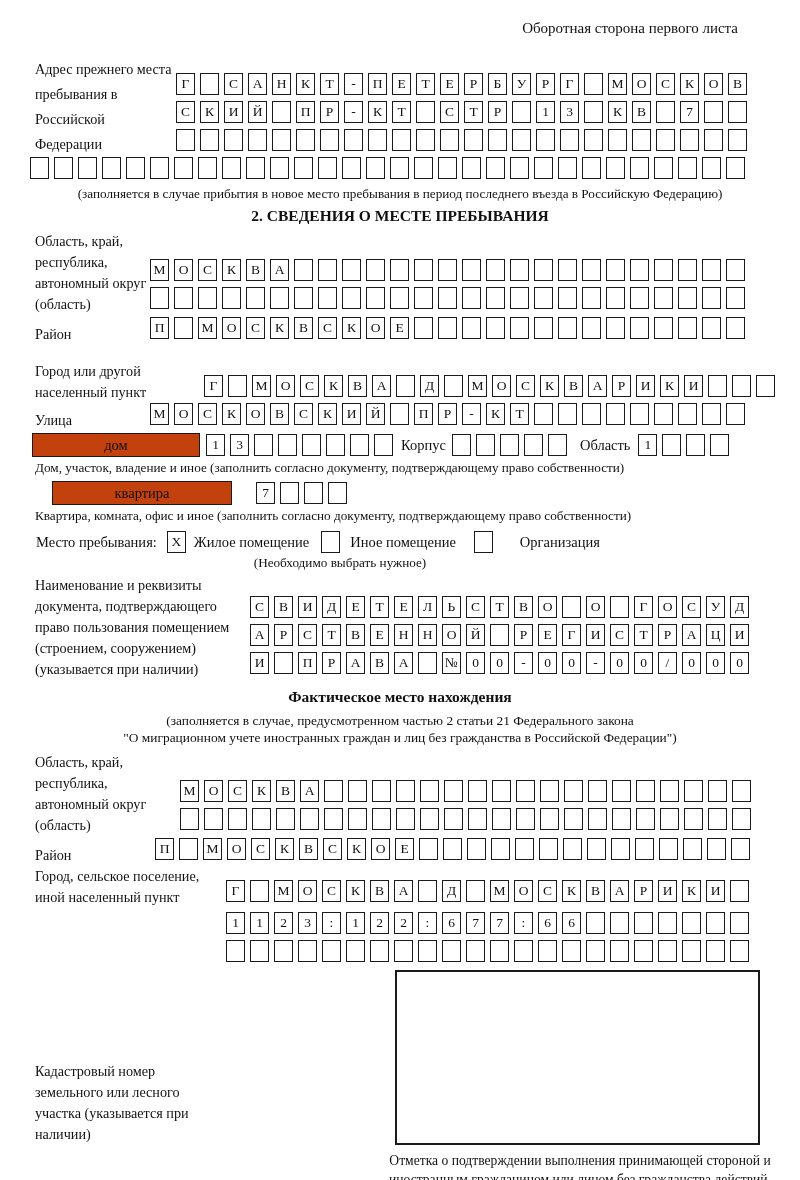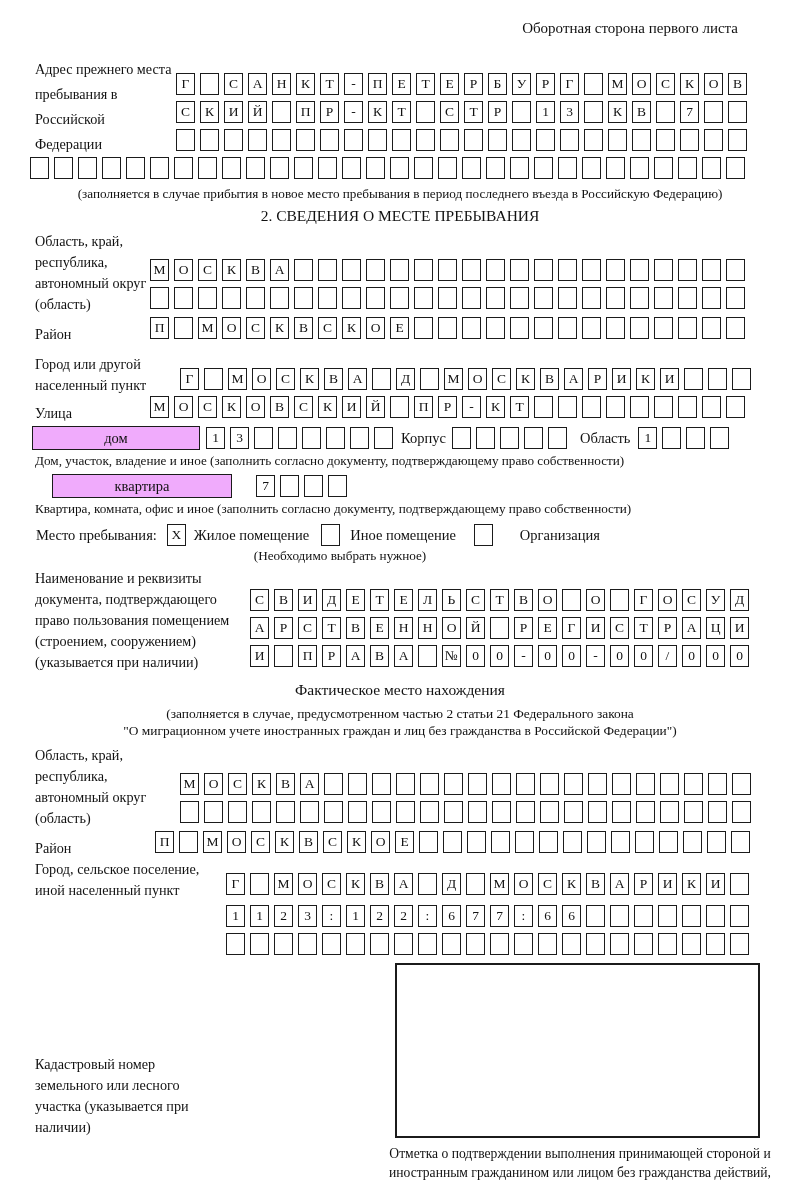--- a/index.html
+++ b/index.html
@@ -14,25 +14,25 @@
   .rows{display:flex;flex-direction:column;flex:none;}
   .boxrow{display:flex;flex:none;margin-bottom:6px;}
   .cbox{
     display:inline-flex;align-items:center;justify-content:center;
     width:19px;height:22px;box-sizing:border-box;border:1.8px solid #1b1b1b;
     margin-right:5px;font-size:13.5px;flex:none;background:#fff;
   }
   .widebox{
     display:flex;align-items:center;justify-content:center;
     height:24px;box-sizing:border-box;border:1.8px solid #1b1b1b;
-    font-size:14.5px;flex:none;background:#f0abfc;
+    font-size:14.5px;flex:none;background:#c2410c;
   }
   .foot{font-size:13.2px;line-height:17px;}
   .center{text-align:center;}
-  .sect-title{font-weight:normal;font-size:15.5px;text-align:center;}
+  .sect-title{font-weight:bold;font-size:15.5px;text-align:center;}
   .inline-lbl{font-size:14.5px;line-height:24px;flex:none;}
   .stamp-box{box-sizing:border-box;border:2px solid #1b1b1b;background:#fff;flex:none;}
 </style>
 </head>
 <body>
 
 <div class="page">
 
   <div class="hdr-note">Оборотная сторона первого листа</div>
 
@@ -239,21 +239,21 @@
         <span class="cbox"></span>
         <span class="cbox"></span>
         <span class="cbox"></span>
         <span class="cbox"></span>
         <span class="cbox"></span>
         <span class="cbox"></span>
         <span class="cbox"></span>
       </div>
   </div>
 
-  <div class="frow" style="margin:9px 0 0 35px;">
+  <div class="frow" style="margin:16px 0 0 35px;gap:24px;">
     <div class="lbl" style="width:145px;">Город или другой населенный пункт</div>
     <div class="boxrow">
         <span class="cbox">Г</span>
         <span class="cbox"></span>
         <span class="cbox">М</span>
         <span class="cbox">О</span>
         <span class="cbox">С</span>
         <span class="cbox">К</span>
         <span class="cbox">В</span>
         <span class="cbox">А</span>

